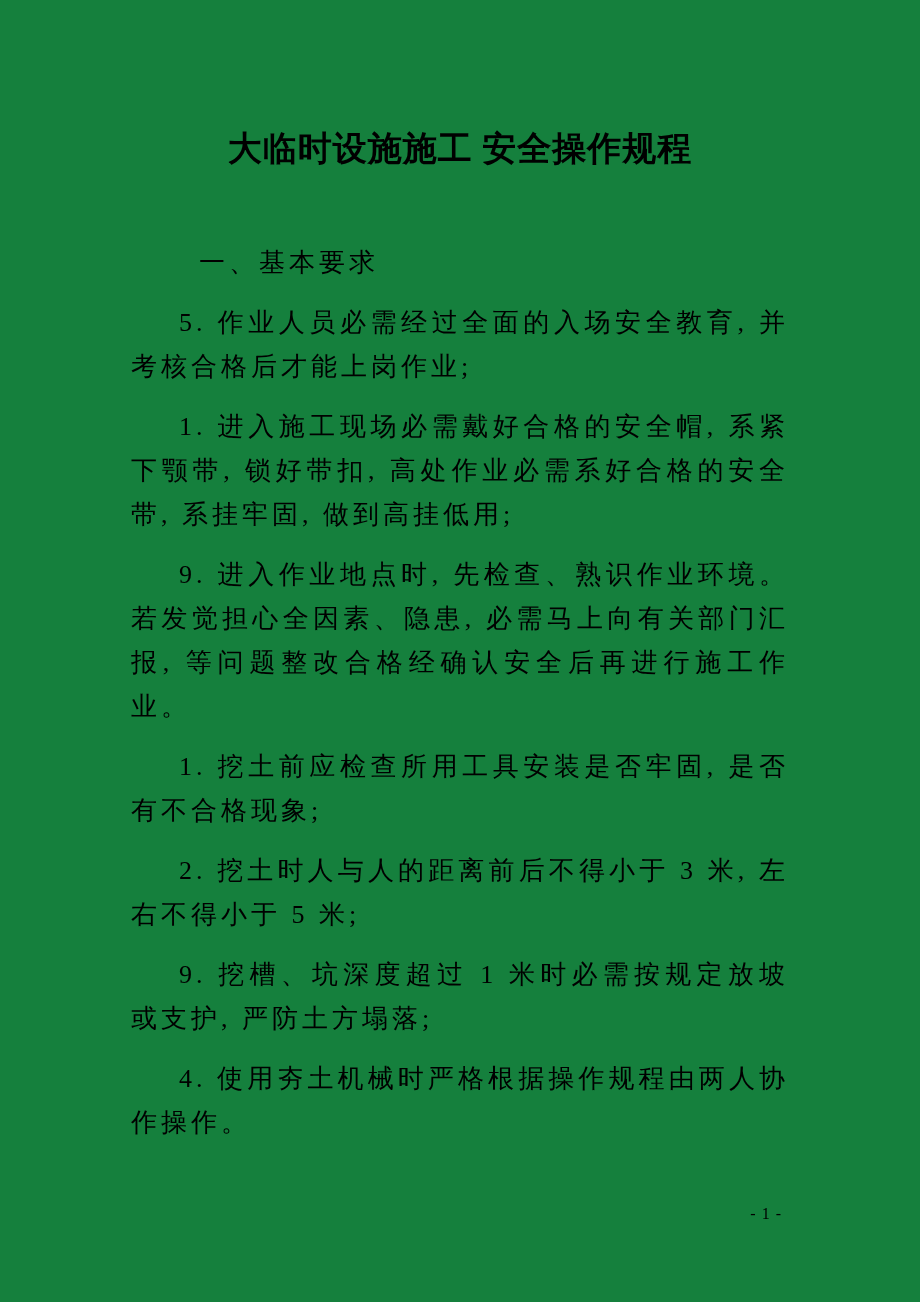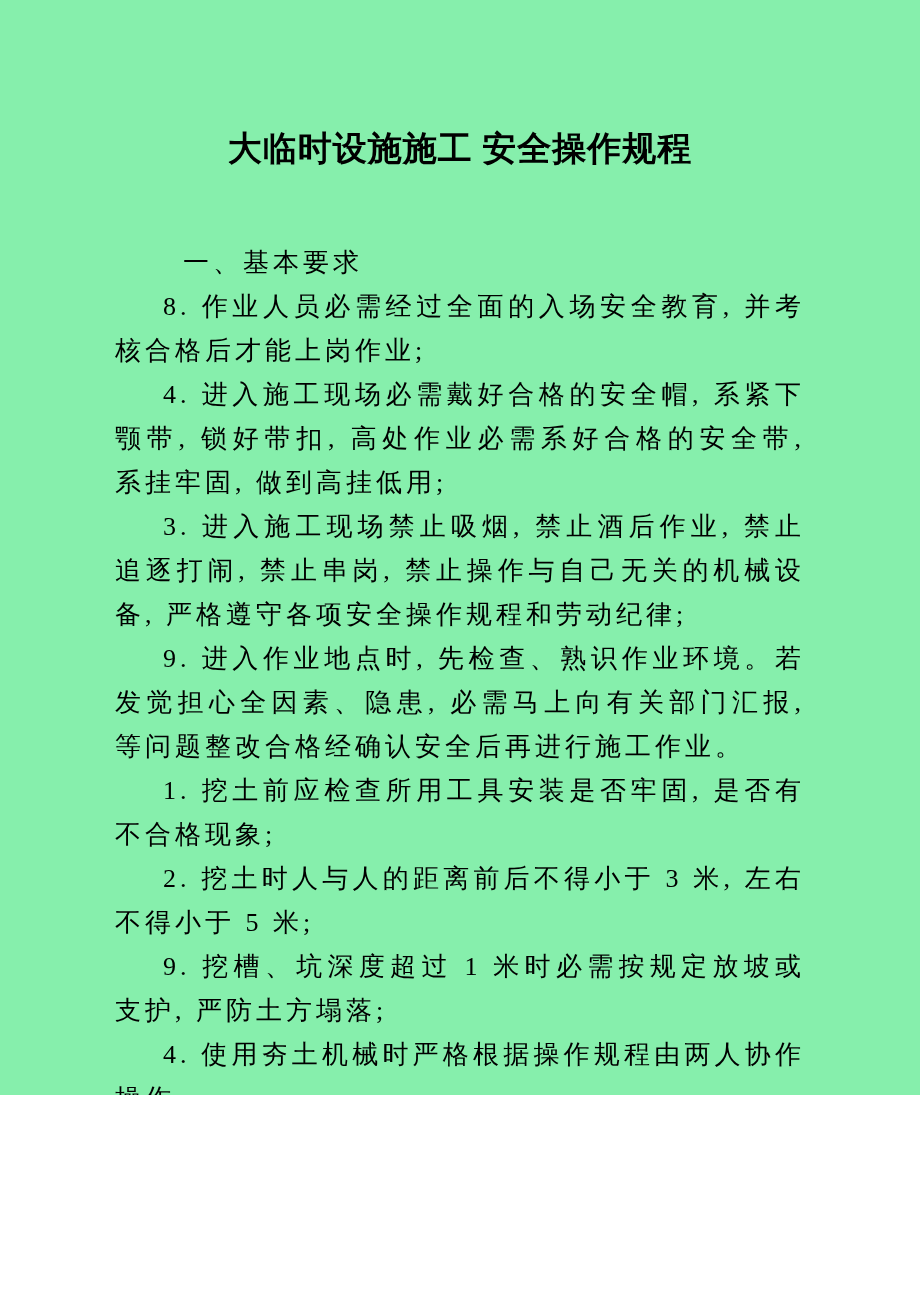--- a/index.html
+++ b/index.html
@@ -3,22 +3,22 @@
 <meta charset="utf-8">
 <style>
   html, body {
     margin: 0;
     padding: 0;
     background: #ffffff;
   }
   .page {
     position: relative;
     width: 920px;
-    height: 1095px;
-    background: #86efac;
+    height: 1302px;
+    background: #15803d;
     color: #000000;
     font-family: "Liberation Serif", "DejaVu Serif", serif;
     overflow: hidden;
     box-sizing: border-box;
   }
   .doc-title {
     margin: 0;
     padding-top: 126px;
     font-size: 34px;
     line-height: 46px;
@@ -29,21 +29,21 @@
   }
   .content {
     margin-top: 69px;
     padding: 0 115px;
     font-size: 26px;
     line-height: 44px;
     text-align: justify;
     letter-spacing: 4px;
   }
   .content p {
-    margin: 0;
+    margin: 16px;
   }
   .content p.heading {
     text-indent: 68px;
   }
   .content p.item {
     text-indent: 48px;
   }
   .page-footer {
     position: absolute;
     top: 1204px;
@@ -56,23 +56,22 @@
 </style>
 </head>
 <body>
 
 <div class="page">
 
   <h1 class="doc-title">大临时设施施工 安全操作规程</h1>
 
   <div class="content">
     <p class="heading">一、基本要求</p>
-    <p class="item">8. 作业人员必需经过全面的入场安全教育, 并考核合格后才能上岗作业;</p>
-    <p class="item">4. 进入施工现场必需戴好合格的安全帽, 系紧下颚带, 锁好带扣, 高处作业必需系好合格的安全带, 系挂牢固, 做到高挂低用;</p>
-    <p class="item">3. 进入施工现场禁止吸烟, 禁止酒后作业, 禁止追逐打闹, 禁止串岗, 禁止操作与自己无关的机械设备, 严格遵守各项安全操作规程和劳动纪律;</p>
+    <p class="item">5. 作业人员必需经过全面的入场安全教育, 并考核合格后才能上岗作业;</p>
+    <p class="item">1. 进入施工现场必需戴好合格的安全帽, 系紧下颚带, 锁好带扣, 高处作业必需系好合格的安全带, 系挂牢固, 做到高挂低用;</p>
     <p class="item">9. 进入作业地点时, 先检查、熟识作业环境。若发觉担心全因素、隐患, 必需马上向有关部门汇报, 等问题整改合格经确认安全后再进行施工作业。</p>
     <p class="item">1. 挖土前应检查所用工具安装是否牢固, 是否有不合格现象;</p>
     <p class="item">2. 挖土时人与人的距离前后不得小于 3 米, 左右不得小于 5 米;</p>
     <p class="item">9. 挖槽、坑深度超过 1 米时必需按规定放坡或支护, 严防土方塌落;</p>
     <p class="item">4. 使用夯土机械时严格根据操作规程由两人协作操作。</p>
   </div>
 
   <div class="page-footer">
     <span>- 1 -</span>
   </div>

